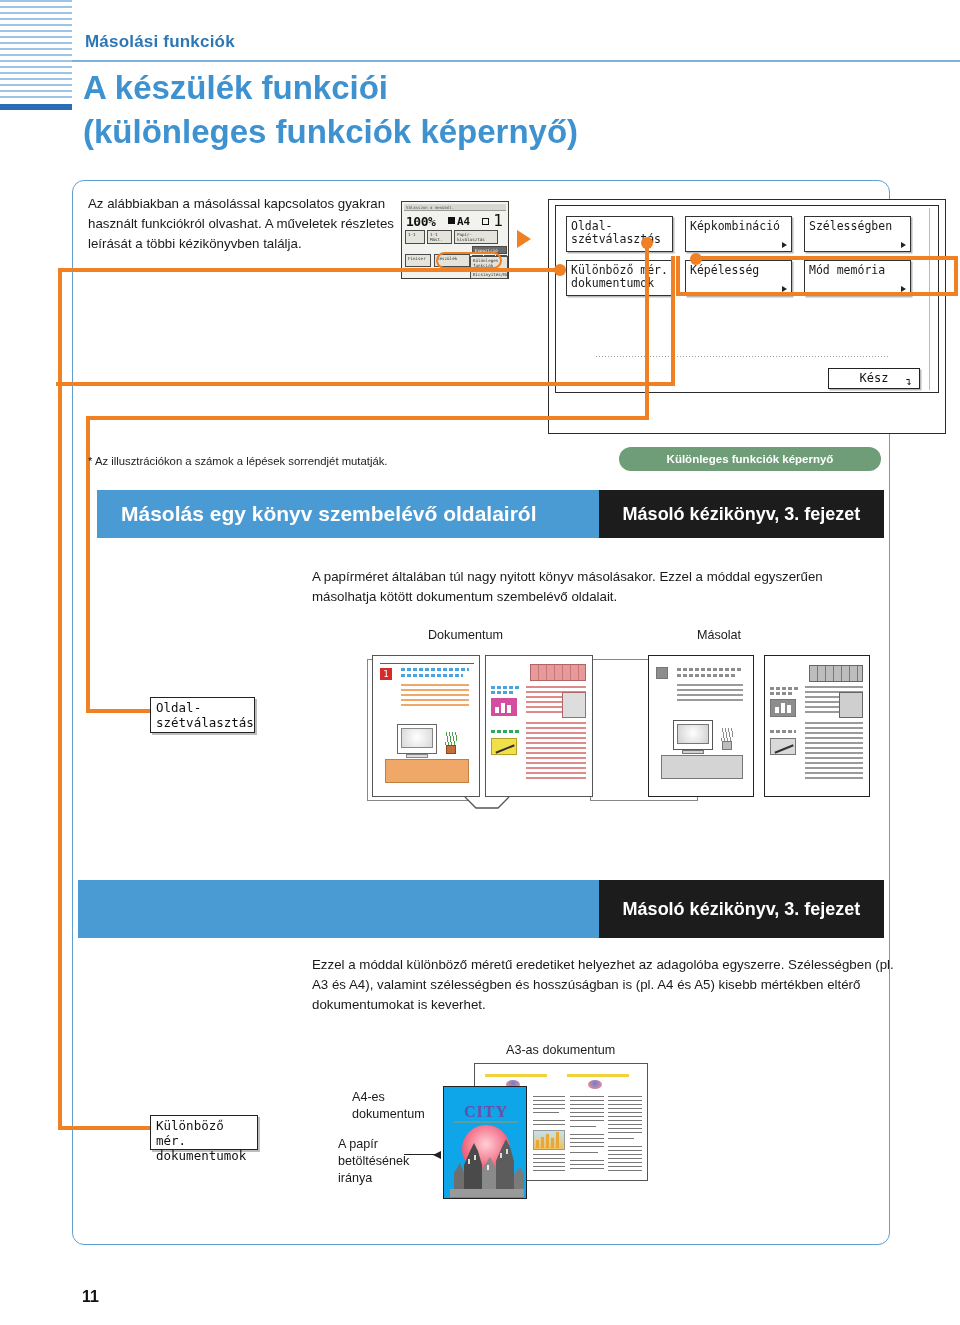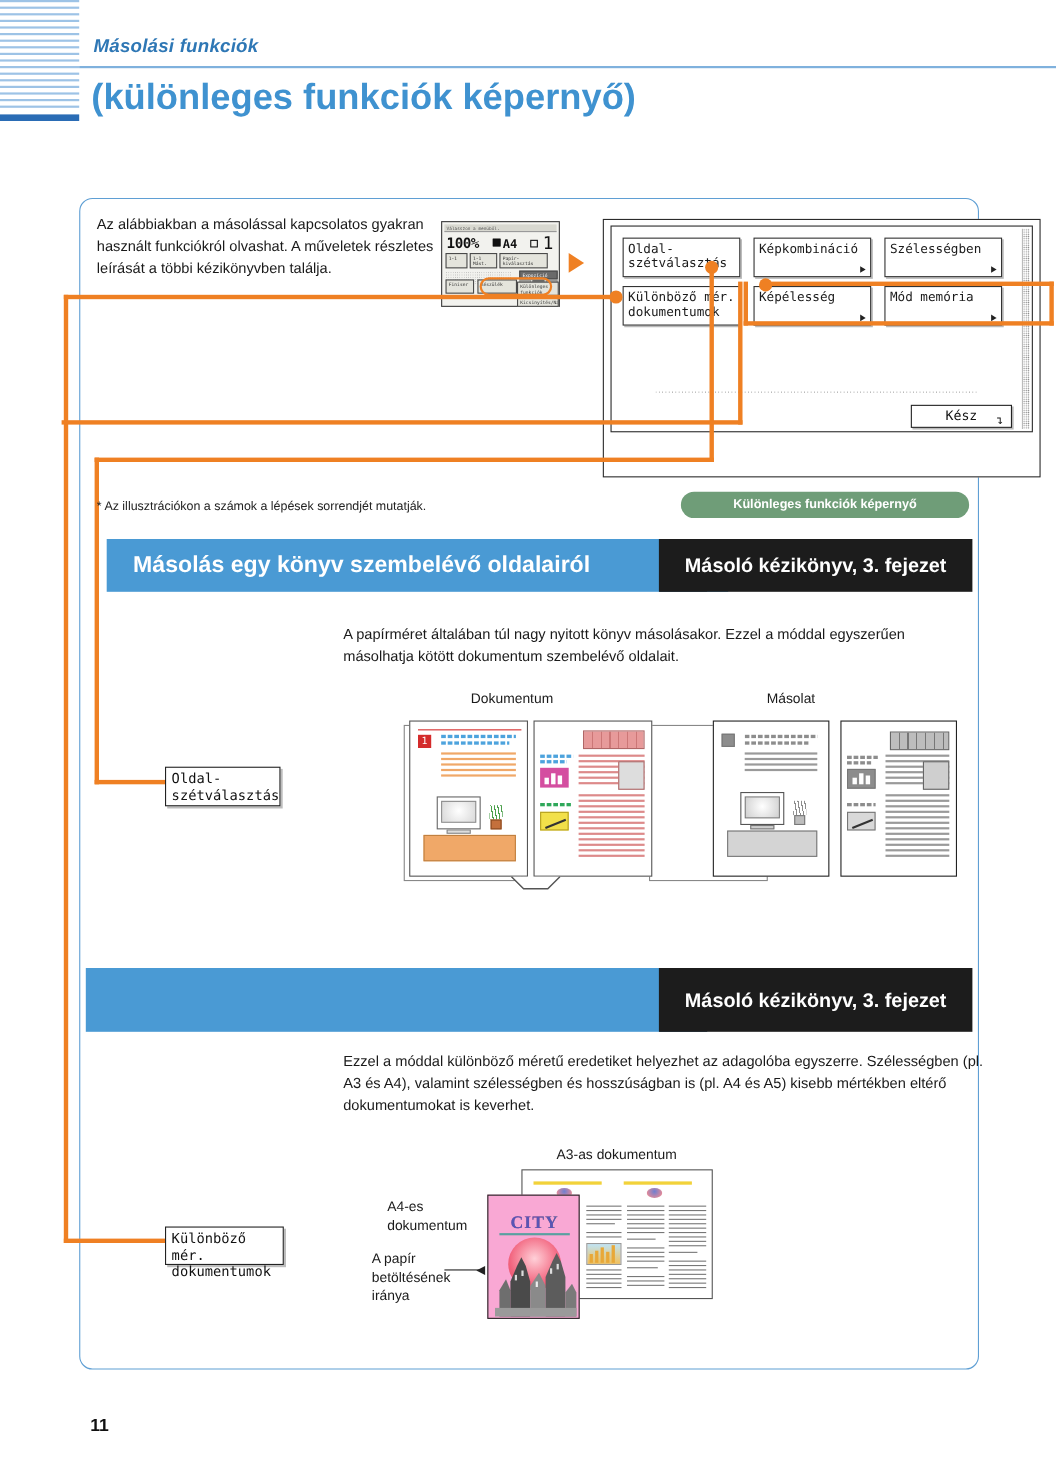--- a/index.html
+++ b/index.html
@@ -12,21 +12,21 @@
   }
 
   
   #stripe-block { position:absolute; left:0; top:0; width:72px; height:112px; }
   #stripe-block .s { position:absolute; left:0; width:72px; height:2px; background:#9dc3e6; }
   #stripe-block .bar { position:absolute; left:0; top:104px; width:72px; height:6px; background:#2a6cb5; }
 
   
   #kicker {
     position:absolute; left:85px; top:32px;
-    font-size:17px; font-style:italic; font-weight:bold;
+    font-size:17px; font-weight:bold;
     color:#2e77b5; letter-spacing:.2px;
   }
   #header-rule {
     position:absolute; left:72px; top:60px; width:888px; height:1.5px; background:#7fb1dd;
   }
   #page-title {
     position:absolute; left:83px; top:66px; width:860px;
     font-size:33px; font-weight:bold; color:#3f92d0; line-height:1.32;
   }
 
@@ -186,21 +186,21 @@
   
   .cp-page { position:absolute; top:0; width:106px; height:142px; background:#fff; border:1.5px solid #222; }
   #copies { position:absolute; left:648px; top:655px; width:230px; height:148px; }
   .gline { position:absolute; height:1.5px; background:#9a9a9a; }
   .gdash { position:absolute; height:2.5px; background-image:linear-gradient(90deg,#8d8d8d 4px, transparent 4px); background-size:6px 2.5px; }
   .gbox { position:absolute; background:#d4d4d4; border:1px solid #777; }
   .gtbl { position:absolute; background:#bdbdbd; border:1px solid #666; }
 
   
   #a3doc { position:absolute; left:474px; top:1063px; width:174px; height:118px; background:#fff; border:1.3px solid #555; }
-  #a4doc { position:absolute; left:443px; top:1086px; width:84px; height:113px; background:#f9a8d4; border:1.5px solid #222; }
+  #a4doc { position:absolute; left:443px; top:1086px; width:84px; height:113px; background:#0ea5e9; border:1.5px solid #222; }
   .ydash { position:absolute; height:2.6px; background:#f2d23a; }
   .bluedot { position:absolute; width:14px; height:9px; border-radius:50%;
       background:radial-gradient(circle at 50% 35%, #6f7fd0 0%, #e08a9a 75%); }
   .thinline { position:absolute; height:1.4px; background:#777; }
   #city-text { position:absolute; left:8px; top:16px; width:68px; text-align:center;
      font-family:"Liberation Serif", serif; font-size:16px; font-weight:bold;
      background:linear-gradient(90deg,#5a55b5,#b05a7a,#5a8f5a); -webkit-background-clip:text; color:#5a55b5; letter-spacing:1px;}
   #city-ul { position:absolute; left:10px; top:34px; width:64px; height:1.6px; background:#5aa0a0; }
   #sun { position:absolute; left:18px; top:38px; width:48px; height:48px; border-radius:50%;
      background:radial-gradient(circle at 50% 40%, #ffd0d8 0%, #f2647e 60%, #e04060 100%); }
@@ -231,20 +231,21 @@
     <div class="s" style="top:78px"></div>
   <div class="s" style="top:84px"></div>
     <div class="s" style="top:90px"></div>
   <div class="s" style="top:96px"></div>
   <div class="bar"></div>
 </div>
 
 <div id="kicker">Másolási funkciók</div>
 <div id="header-rule"></div>
 <div id="page-title">
+  <div>A készülék funkciói</div>
   <div>(különleges funkciók képernyő)</div>
 </div>
 
 <div id="content-box"></div>
 
 <div id="intro">Az alábbiakban a másolással kapcsolatos gyakran használt funkciókról olvashat. A műveletek részletes leírását a többi kézikönyvben találja.</div>
 
 <div id="lcd-small">
   <div class="topbar">Válasszon a menüből.</div>
   <div class="ratio">100%</div>

